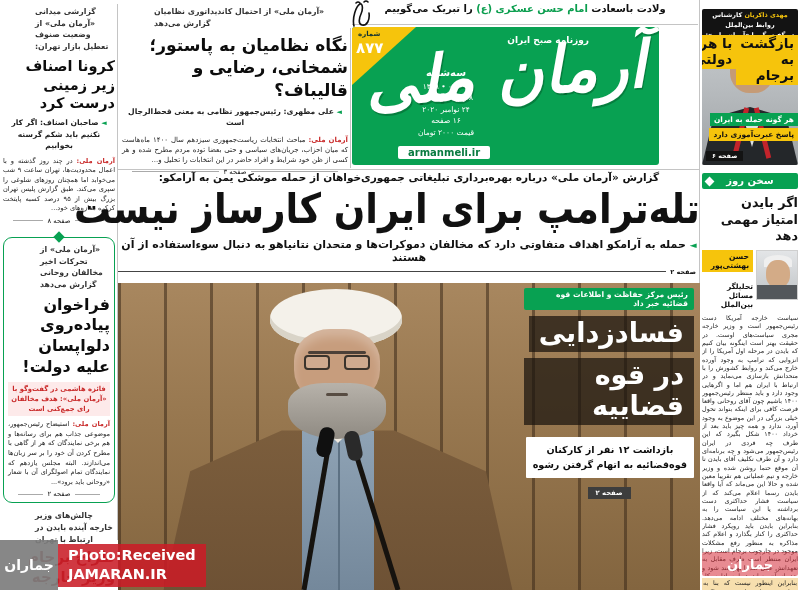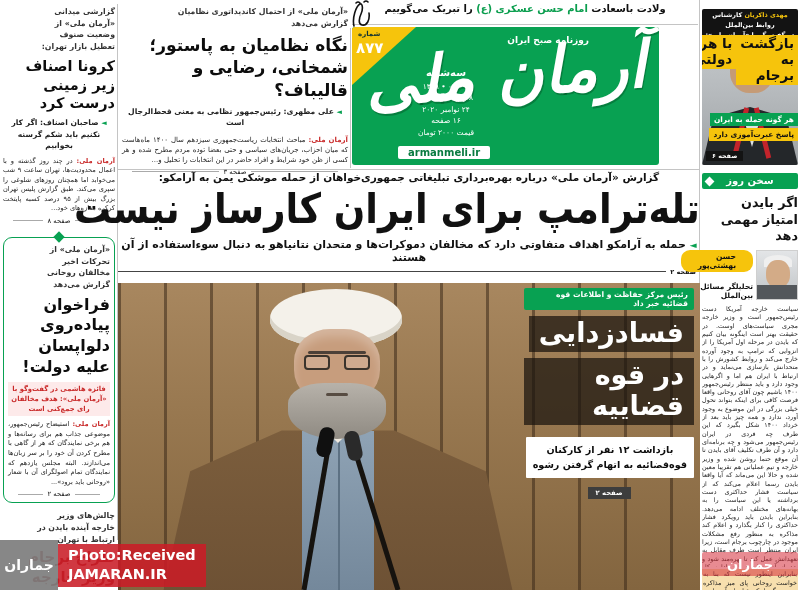--- a/index.html
+++ b/index.html
@@ -28,21 +28,21 @@
               font-size:64px; font-weight:900; font-style:italic; transform:rotate(-4deg);
               text-shadow:1px 2px 0 rgba(0,60,25,.35); z-index:1; white-space:nowrap; }
   .tagline { position:absolute; right:70px; top:8px; color:#fff; font-size:9px; font-weight:bold; z-index:2; }
   .date-block { position:absolute; left:42px; top:38px; width:104px; text-align:center; color:#fff;
                 font-size:7.5px; line-height:1.55; z-index:2; }
   .date-block .wd { font-size:10px; font-weight:900; }
   .site-chip { position:absolute; left:46px; bottom:6px; background:#fff; color:#0a7b41;
                font-weight:bold; font-size:10px; padding:1px 10px; border-radius:2px; z-index:2; direction:ltr;margin-top:25px; }
 
   
-  .kicker { font-size:7.8px; font-weight:bold; color:#333; text-align:right; line-height:1.5;margin-left:32px; }
+  .kicker { font-size:7.8px; font-weight:bold; color:#333; text-align:left; line-height:1.5;margin-left:32px; }
   .head1 { font-weight:700; color:#0d0d0d; line-height:1.3; }
   .subhead-s { font-size:7.6px; font-weight:bold; text-align:center; line-height:1.5; color:#222; }
   .tri { color:#08a152; font-size:7px; }
   .body-s { font-size:6.6px; line-height:1.45; text-align:justify; color:#222; }
   .body-s .lbl { color:#c92a2a; font-weight:bold; }
   .page-chip { display:flex; align-items:center; gap:4px; margin:3px 10px 0 10px; }
   .page-chip::before, .page-chip::after { content:""; flex:1; border-top:1px solid #aaa; }
   .page-chip span { font-size:6.8px; color:#111; font-weight:normal; }
 
   
@@ -133,21 +133,21 @@
             color:#fff; font-size:10px; font-weight:900; text-align:center; line-height:16px; }
   .secbar .dmd { position:absolute; left:4px; top:4.5px; width:7px; height:7px; background:#fff; transform:rotate(45deg); }
   .r-head { font-size:12.8px; font-weight:900; text-align:right; margin-top:6px; line-height:1.3; }
   .author { display:flex; gap:3px; margin-top:5px; align-items:flex-start; }
   .au-pic { width:42px; height:50px; flex:0 0 auto; background:linear-gradient(180deg,#e3e5e7,#bfc3c6);
             position:relative; overflow:hidden; border:1px solid #cfcfcf; }
   .au-pic .f { position:absolute; left:9px; top:9px; width:24px; height:28px; background:#d3ab87; border-radius:45%; }
   .au-pic .h { position:absolute; left:7px; top:4px; width:28px; height:12px; background:#efefef; border-radius:50% 50% 0 0; }
   .au-pic .s { position:absolute; bottom:0; left:0; width:100%; height:14px; background:#53575b; }
   .au-meta { flex:1; }
-  .au-name { background:#f6c40c; color:#101010; font-size:7.6px; font-weight:900; padding:2px 17px; display:inline-block;border-radius:9px; }
+  .au-name { background:#f6c40c; color:#101010; font-size:7.6px; font-weight:900; padding:2px 4px; display:inline-block; }
   .au-role { font-size:7.4px; font-weight:900; margin-top:10px; }
   .r-body { margin-top:5px; height:262px; overflow:hidden; font-size:6.4px; line-height:1.3;
             text-align:justify; color:#1d1d1d; }
   .r-hl { display:block; margin-top:2px; background:#f7dfae; font-size:6.4px; line-height:1.35;
           text-align:justify; color:#1d1d1d; padding:1px 1px; }
   .r-stamp { position:absolute; left:0px; bottom:14px; width:96px; height:24px;
              background:rgba(214,44,56,.55); color:#fff; font-weight:900; font-size:13px;
              display:flex; align-items:center; justify-content:center; border-radius:2px; }
 
   

